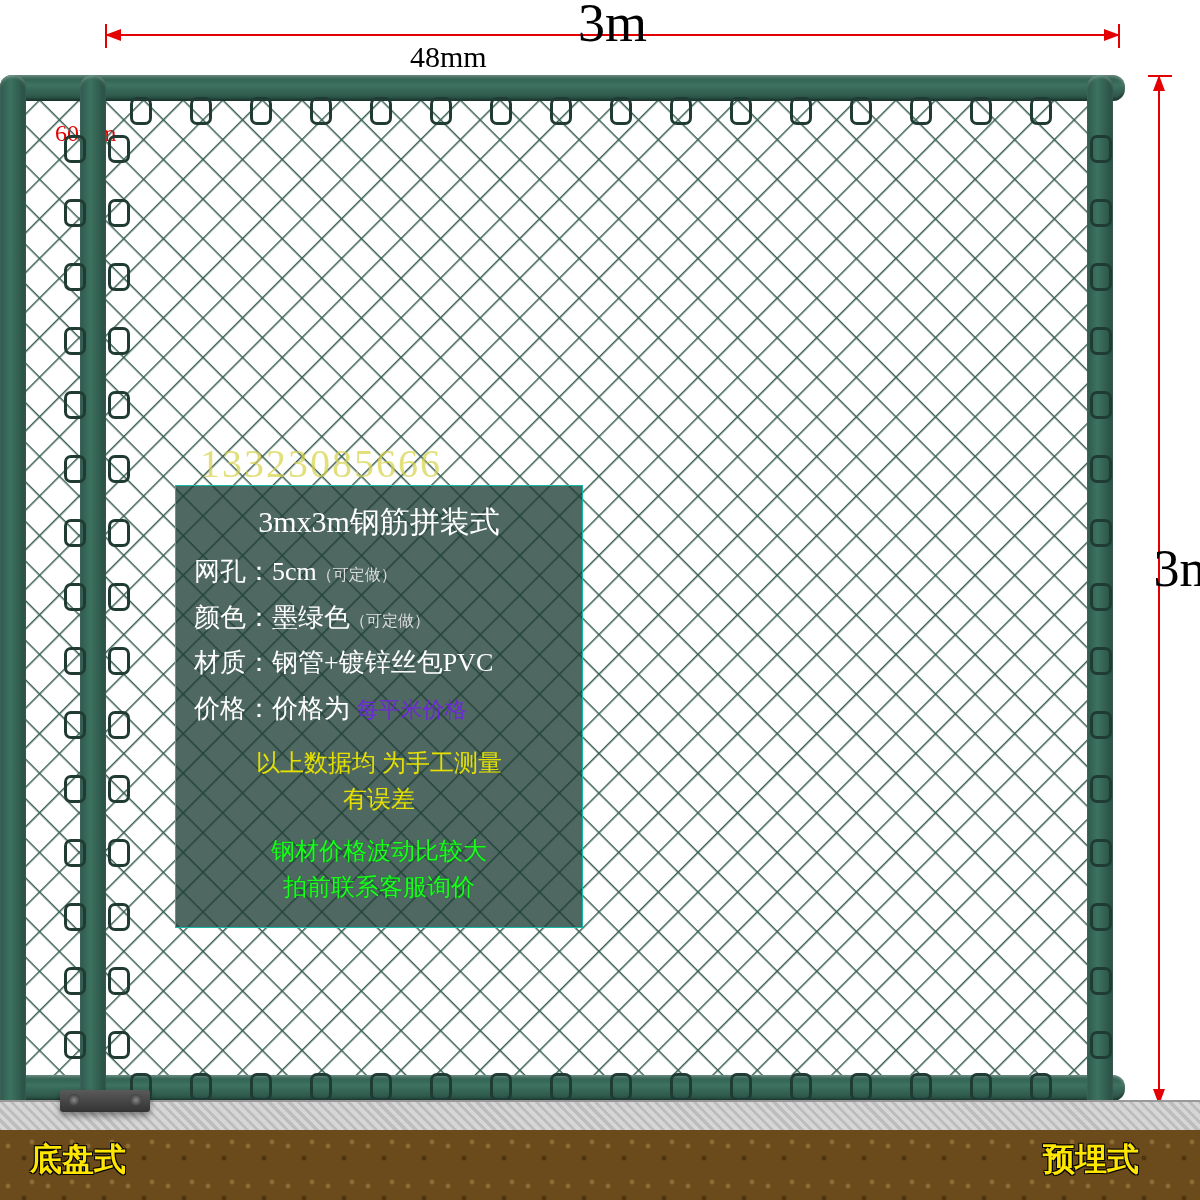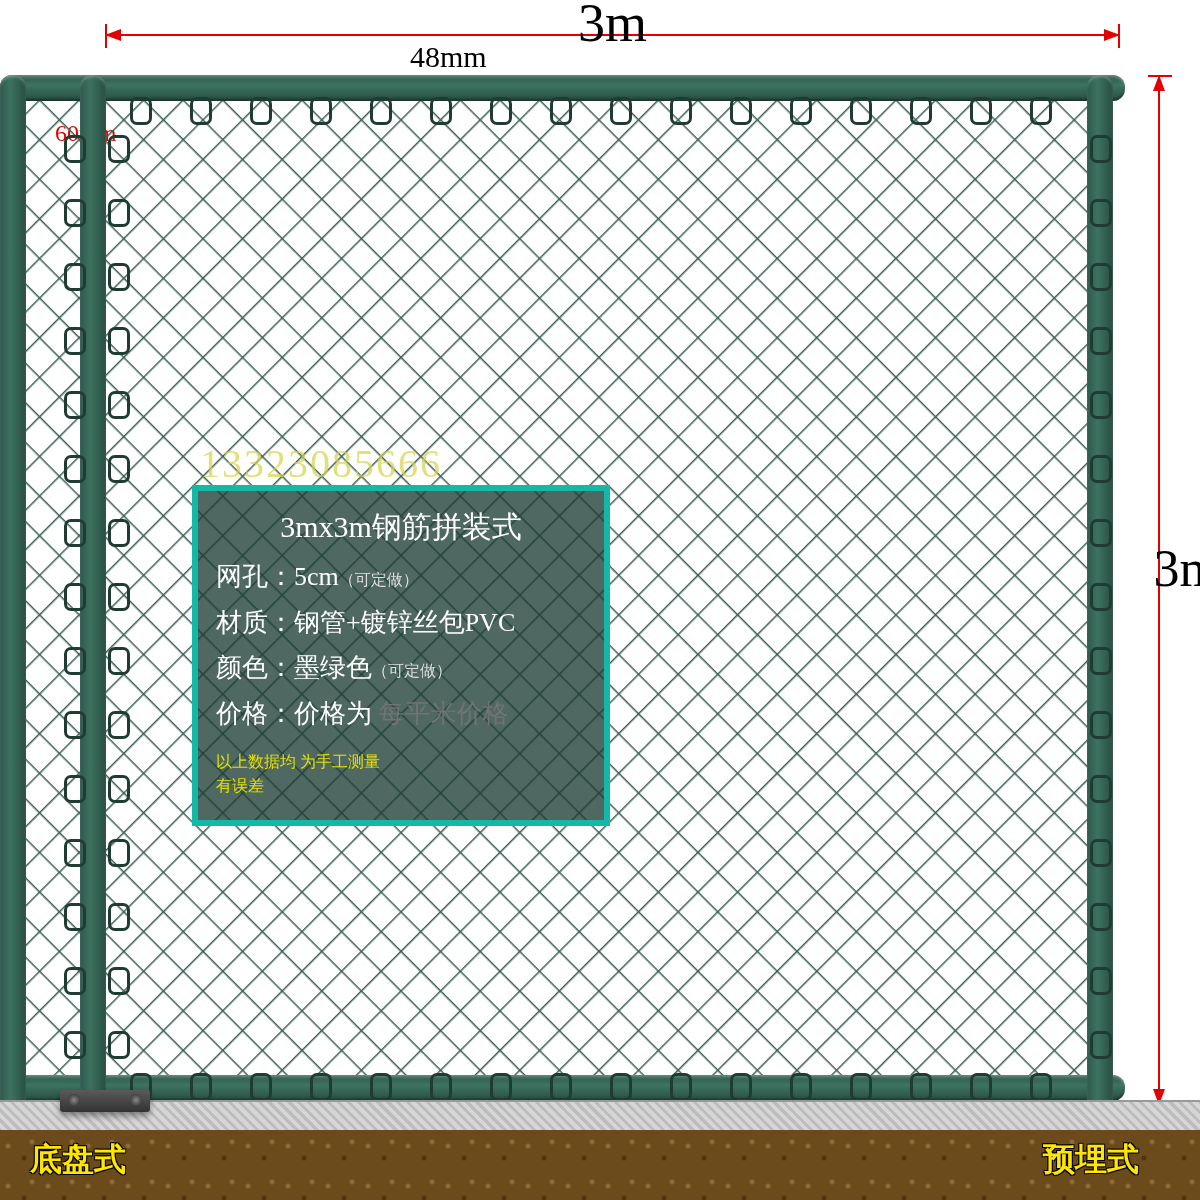--- a/index.html
+++ b/index.html
@@ -37,29 +37,29 @@
   .clip{position:absolute;width:16px;height:22px;border:3px solid #1f3b33;border-radius:7px;background:rgba(0,0,0,0)}
   .ground{position:absolute;left:0;bottom:0;width:1200px;height:100px}
   .concrete{position:absolute;left:0;top:0;width:100%;height:30px;background:repeating-linear-gradient(45deg,#bdbdbd 0 3px,#d6d6d6 3px 7px);border-top:2px solid #999;border-bottom:2px solid #888}
   .soil{position:absolute;left:0;top:30px;width:100%;height:70px;background:#6b4a1b;background-image:radial-gradient(circle at 20% 40%,#8b6a33 0 2px,transparent 3px),radial-gradient(circle at 60% 70%,#4e350f 0 2px,transparent 3px),radial-gradient(circle at 80% 30%,#8b6a33 0 2px,transparent 3px);background-size:40px 40px}
   .base-plate{position:absolute;left:60px;bottom:88px;width:90px;height:22px;background:linear-gradient(#5a5a5a,#333);border-radius:3px;box-shadow:0 4px 6px rgba(0,0,0,.4)}
   .base-plate::before,.base-plate::after{content:"";position:absolute;top:4px;width:12px;height:12px;background:radial-gradient(circle,#888,#222);border-radius:50%}
   .base-plate::before{left:8px}.base-plate::after{right:8px}
   .base-lbl{position:absolute;bottom:18px;font-size:32px;font-weight:bold;color:#ffe600;text-shadow:1px 1px 0 #000,-1px -1px 0 #000,1px -1px 0 #000,-1px 1px 0 #000}
   .base-lbl.l{left:30px}.base-lbl.r{right:61px}
   .phone{position:absolute;left:200px;top:440px;font-family:"Times New Roman",serif;font-size:40px;color:#d7d247;letter-spacing:2px;opacity:.7}
-  .spec-box{position:absolute;left:192px;top:485px;width:370px;padding:16px 18px 22px;background:rgba(30,62,52,.78);border:6px solid #14b8a6}
+  .spec-box{position:absolute;left:175px;top:485px;width:370px;padding:16px 18px 22px;background:rgba(30,62,52,.78);border:1px solid #14b8a6}
   .spec-box .title{color:#fff;font-size:30px;text-align:center;margin-bottom:6px;white-space:nowrap}
   .spec-box .sub{color:#e8e8e8;font-size:24px;text-align:center;margin-bottom:14px;font-family:"Times New Roman",serif}
   .spec-row{color:#fff;font-size:26px;line-height:1.75;white-space:nowrap}
   .spec-row .k{display:inline-block}
   .spec-row .v{display:inline}
   .spec-row .note{font-size:16px;color:#ddd}
-  .spec-row .hl{color:#737373;font-size:26px}
-  .spec-note{color:#e5e000;font-size:16px;text-align:left;margin-top:14px;line-height:1.5}
+  .spec-row .hl{color:#6d28d9;font-size:22px}
+  .spec-note{color:#e5e000;font-size:24px;text-align:center;margin-top:14px;line-height:1.5}
   .spec-warn{color:#1aff1a;font-size:24px;text-align:center;margin-top:16px;line-height:1.5;text-shadow:0 0 1px #062}
 </style>
 </head>
 <body>
 
 <div id="stage">
 
   <div class="dim-top">
     <div class="bar"></div>
       <div class="tick-l"></div>
@@ -187,27 +187,30 @@
         <div class="clip" style="left: 1030px; top: 998px;"></div>
       </div>
   </div>
 
   <div class="phone">13323085666</div>
 
   <div class="spec-box">
     <div class="title">3mx3m钢筋拼装式</div>
     <div id="spec-rows">
         <div class="spec-row"><span class="k">网孔：</span><span class="v">5cm</span><span class="note">（可定做）</span></div>
+        <div class="spec-row"><span class="k">颜色：</span><span class="v">墨绿色</span><span class="note">（可定做）</span></div>
         <div class="spec-row"><span class="k">材质：</span><span class="v">钢管+镀锌丝包PVC</span></div>
-        <div class="spec-row"><span class="k">颜色：</span><span class="v">墨绿色</span><span class="note">（可定做）</span></div>
         <div class="spec-row"><span class="k">价格：</span><span class="v">价格为</span> <span class="hl">每平米价格</span></div>
       </div>
     <div class="spec-note">
       <span>以上数据均 为手工测量</span><br><span>有误差</span>
     </div>
+    <div class="spec-warn">
+      <span>钢材价格波动比较大</span><br><span>拍前联系客服询价</span>
+    </div>
   </div>
 
   <div class="ground">
     <div class="concrete"></div>
     <div class="soil"></div>
   </div>
   <div class="base-plate"></div>
   <div class="base-lbl l">底盘式</div>
   <div class="base-lbl r">预埋式</div>
 </div>

